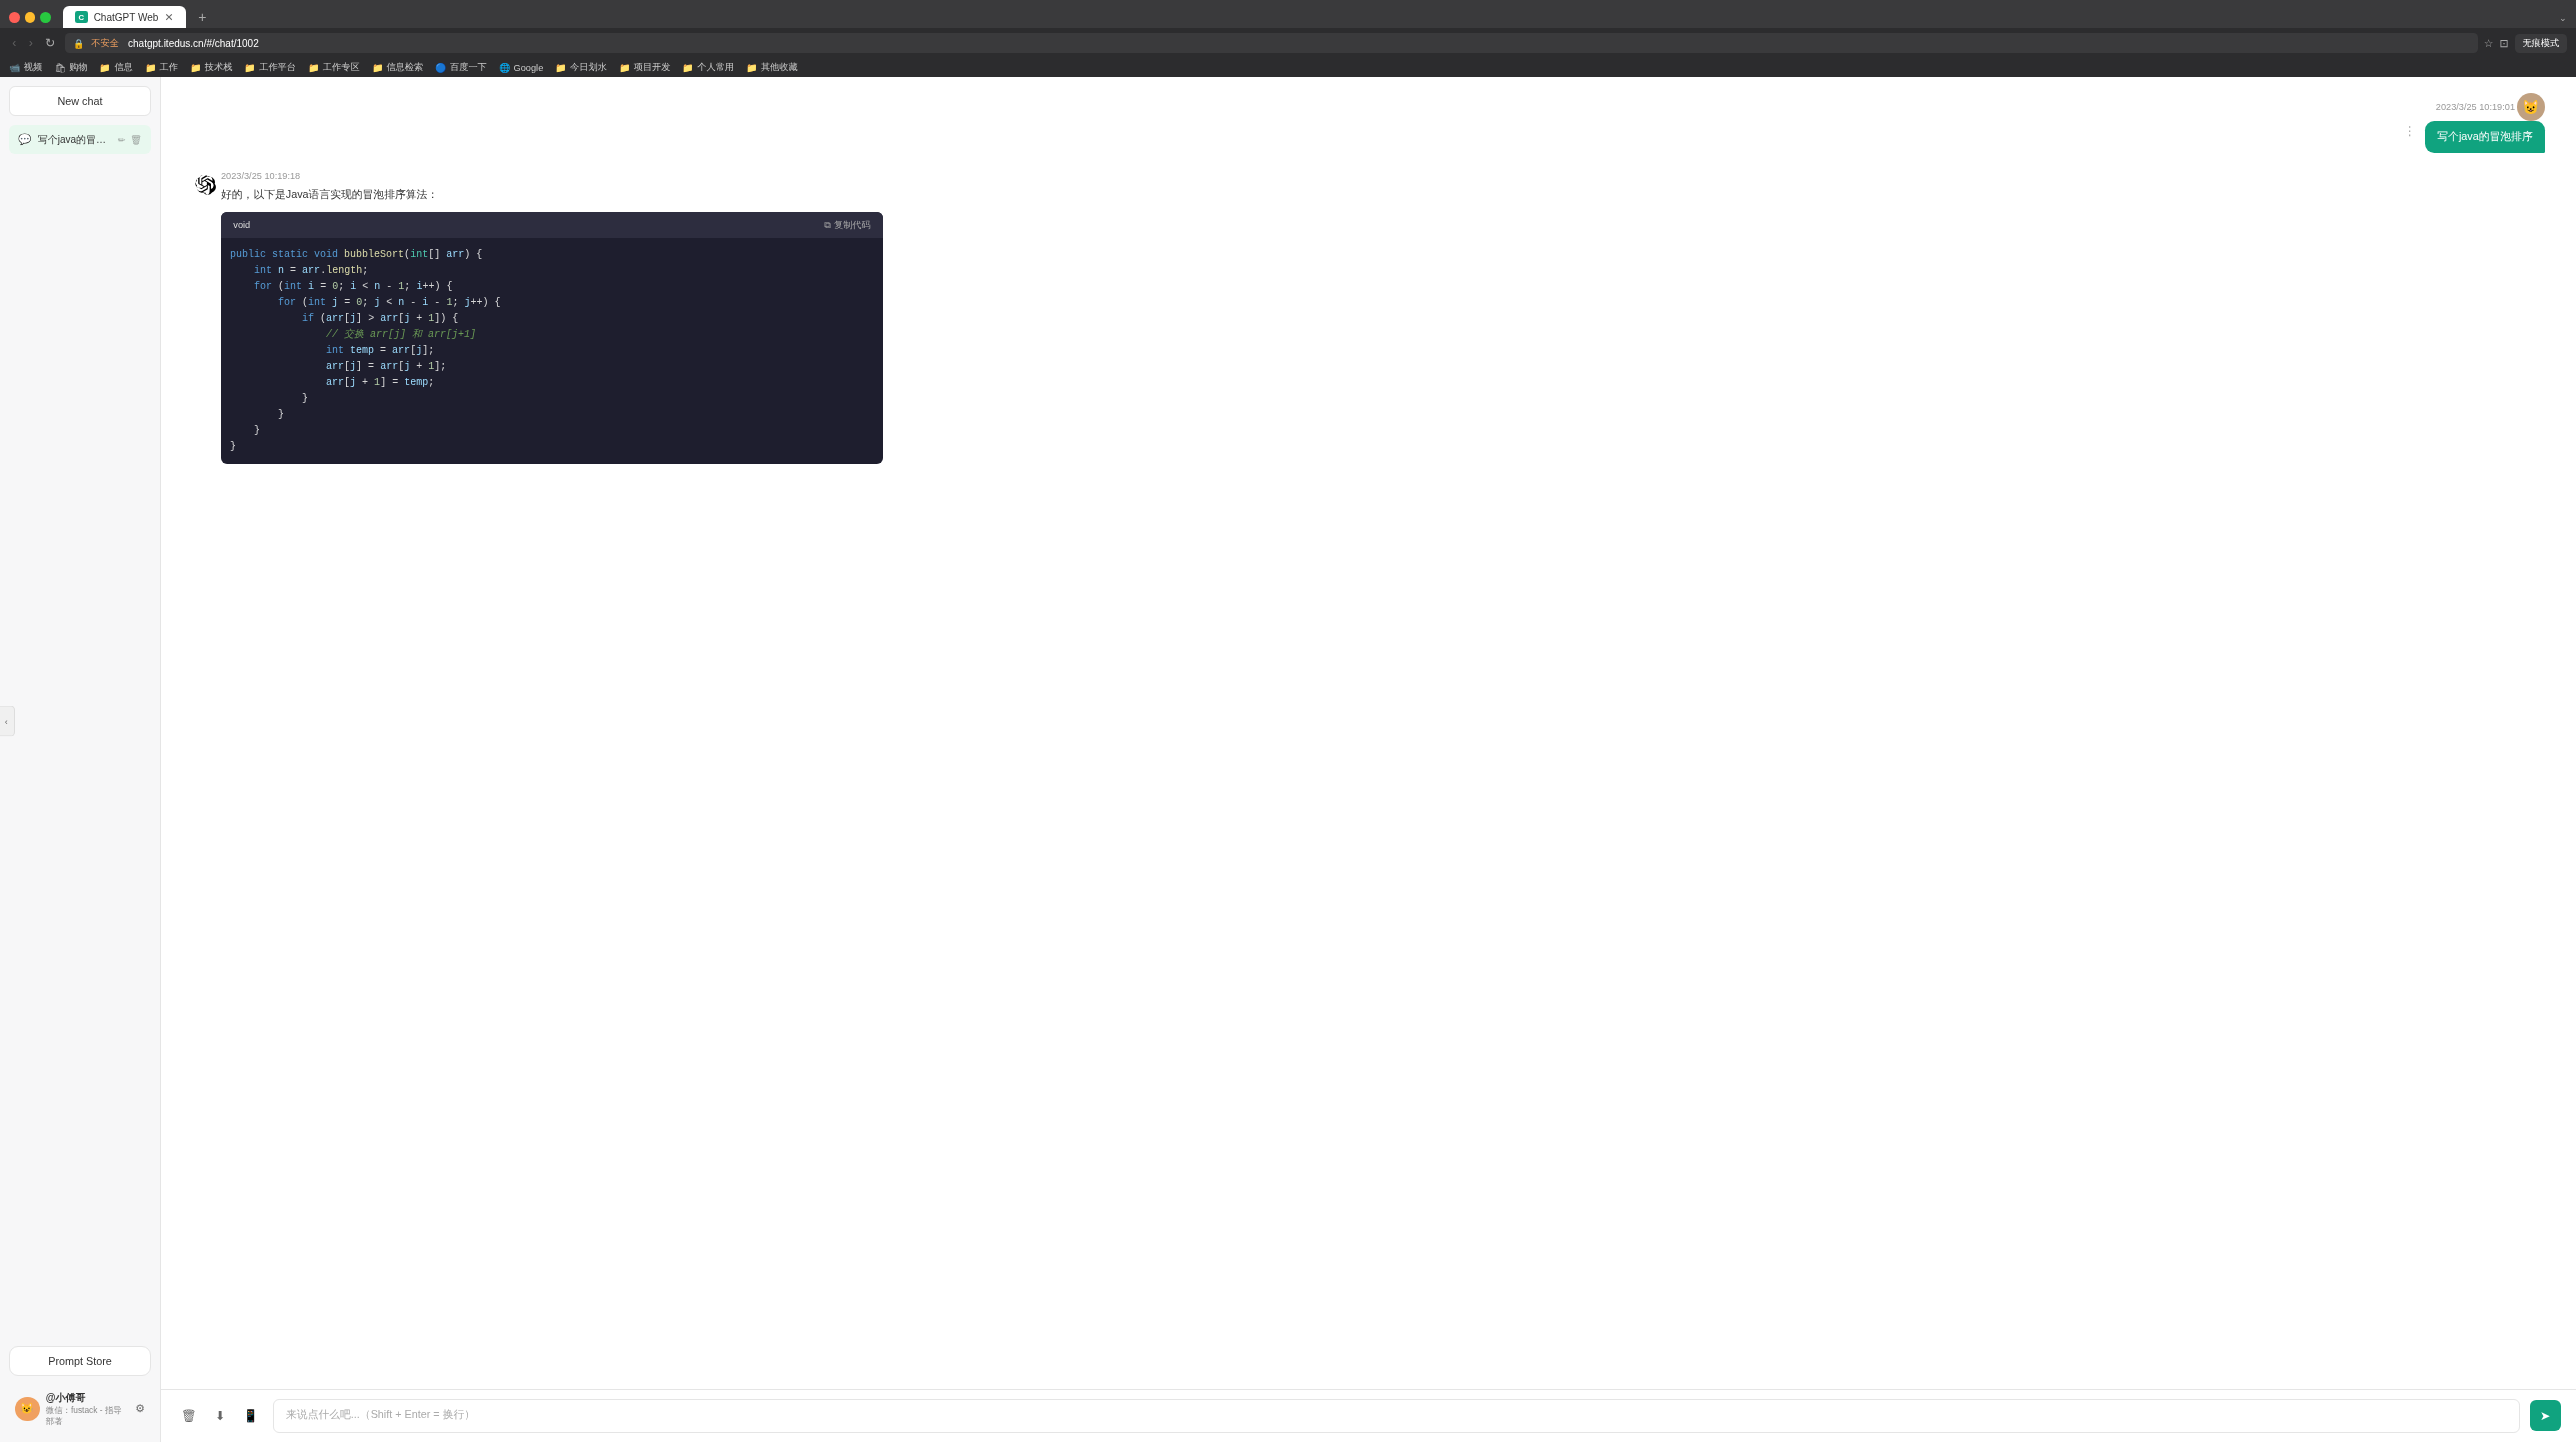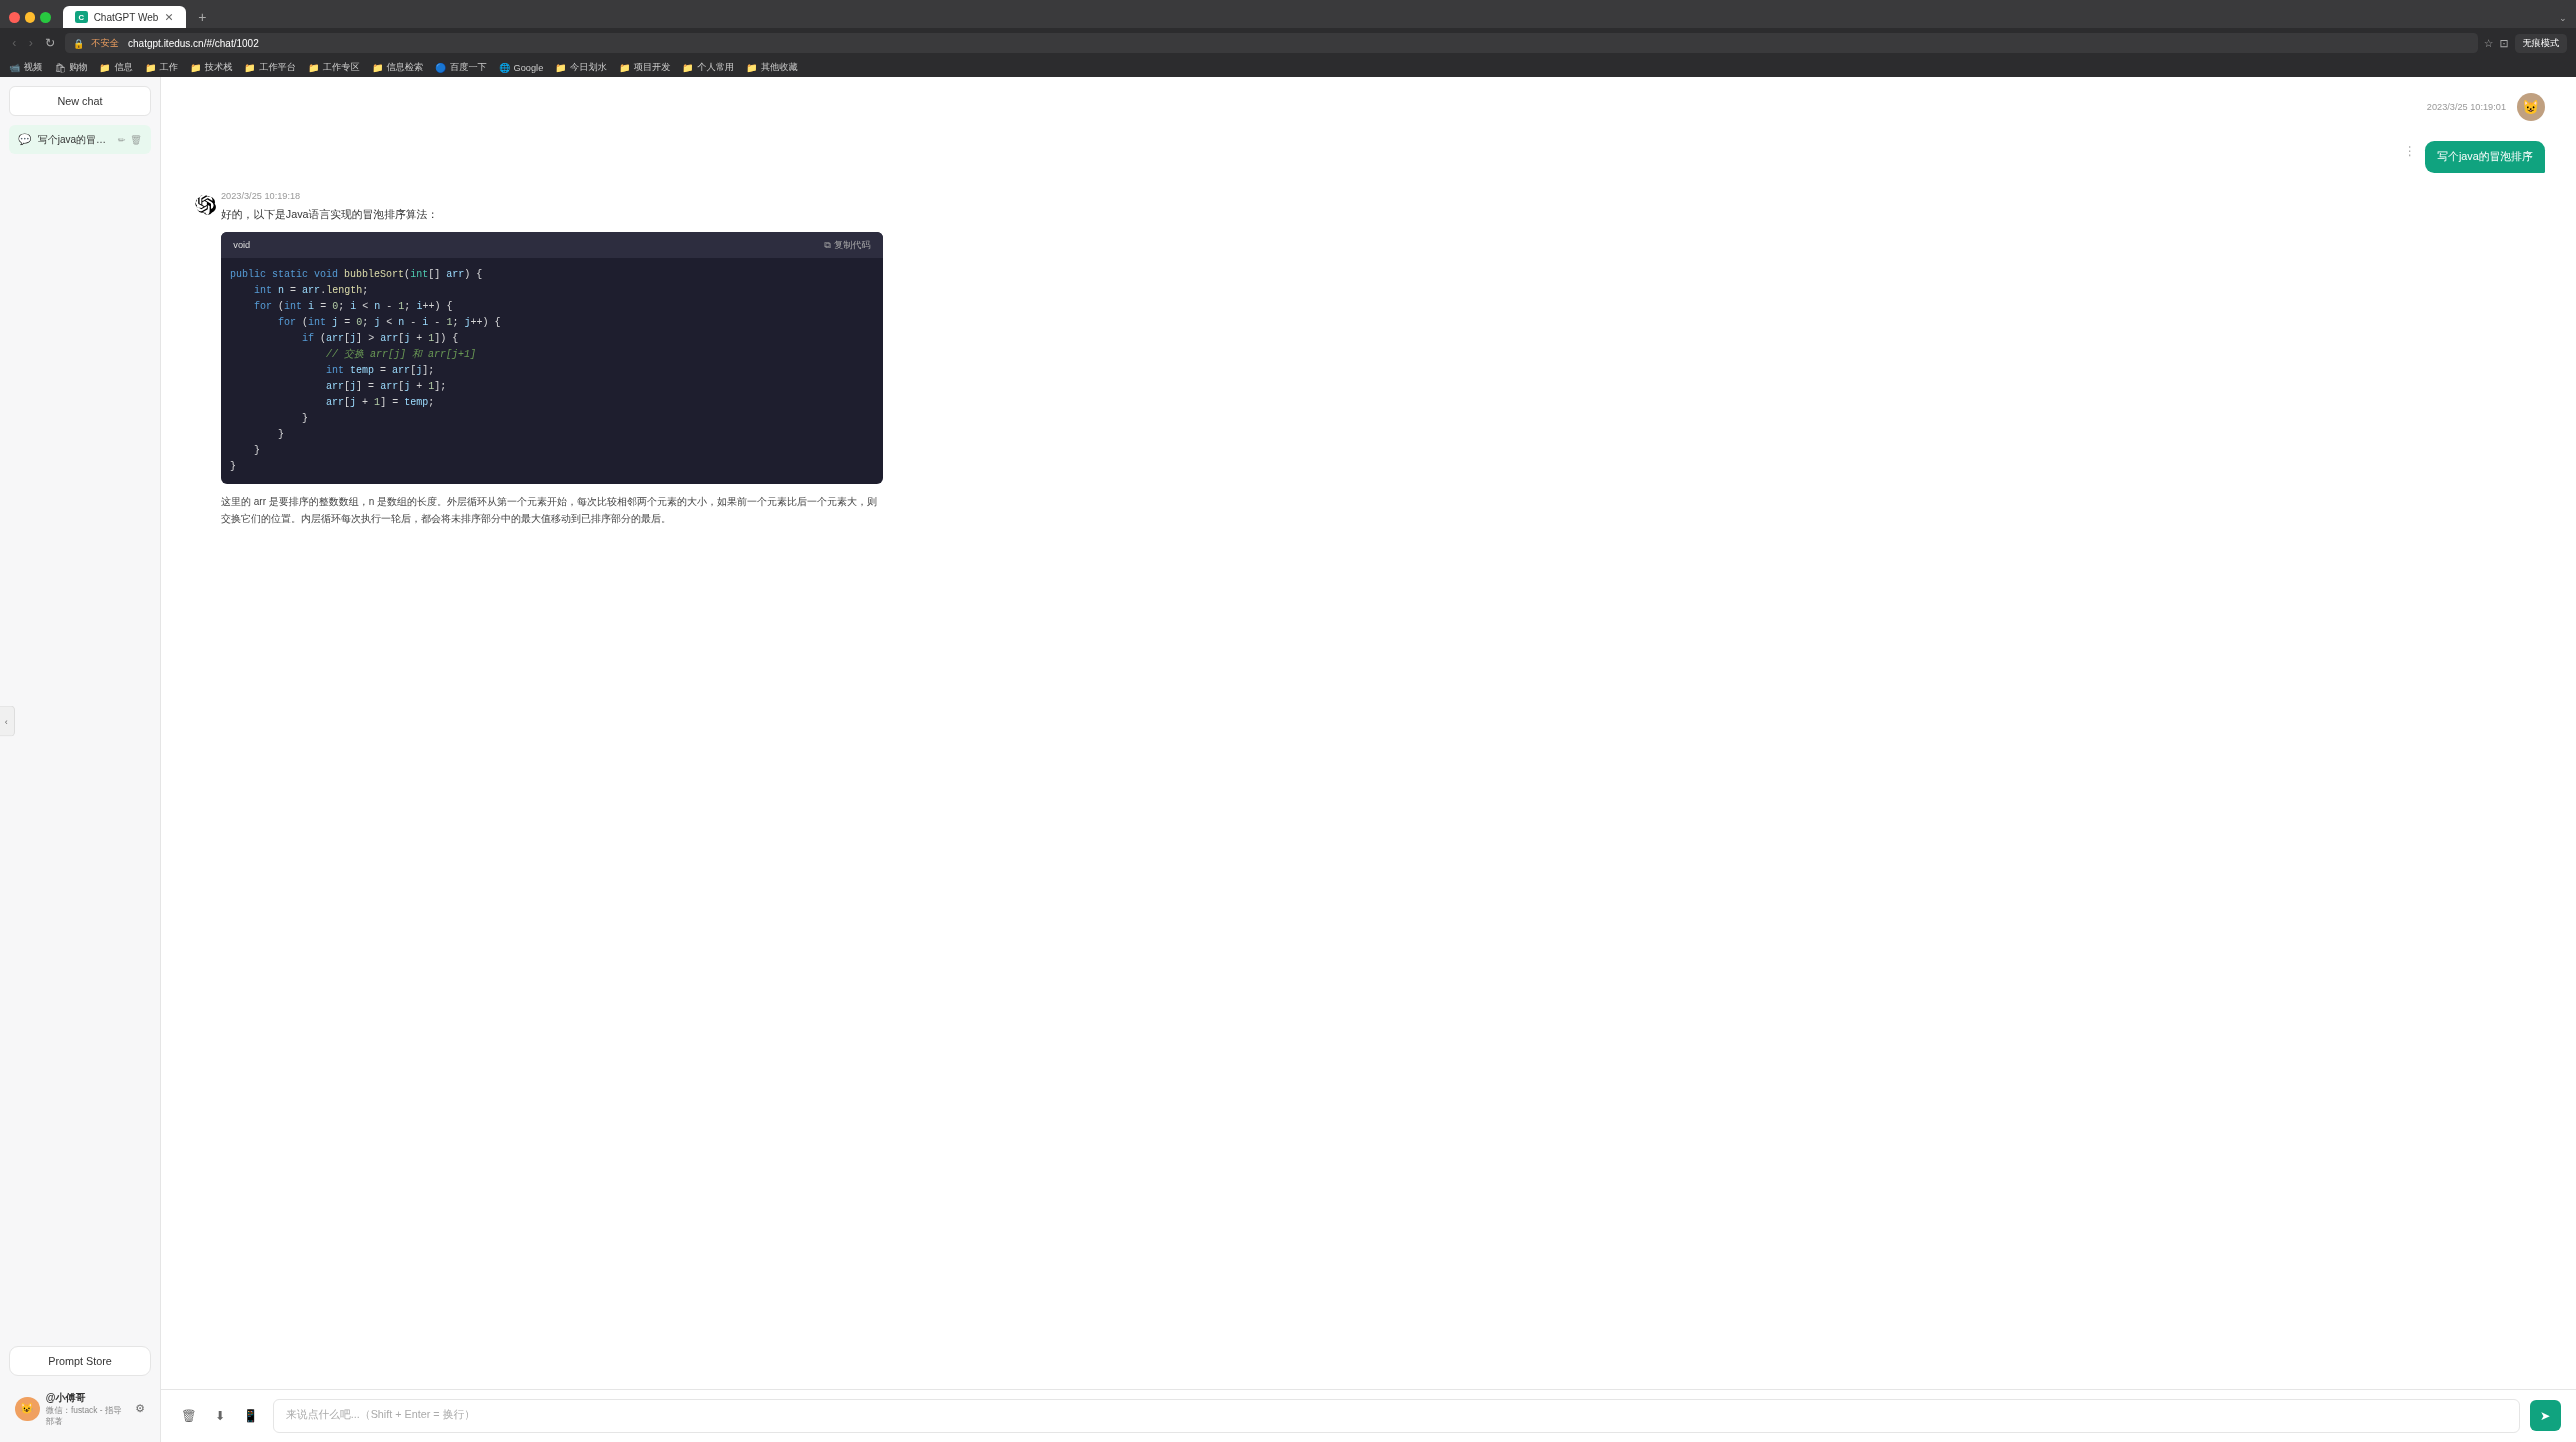--- a/index.html
+++ b/index.html
@@ -52,21 +52,21 @@
     .user-sub { font-size: 8.4px; color: #888; }
     .settings-btn { background: none; border: none; cursor: pointer; color: #666; font-size: 10.8px; }
 
     
     .chat-main { flex: 1; display: flex; flex-direction: column; overflow: hidden; position: relative; }
     .chat-messages { flex: 1; overflow-y: auto; padding: 15.4px 31px; display: flex; flex-direction: column; gap: 18.4px; }
     .collapse-btn { position: absolute; left: -0.8px; top: 50%; transform: translateY(-50%); width: 15.4px; height: 31px; background: #f0f0f0; border: 0.8px solid #ddd; border-left: none; border-radius: 0 4.6px 4.6px 0; cursor: pointer; display: flex; align-items: center; justify-content: center; font-size: 9.2px; color: #666; z-index: 10; }
 
     
     .message-user { display: flex; flex-direction: column; align-items: flex-end; }
-    .message-user-header { display: flex; align-items: center; gap: 11px; margin-bottom: 20px; }
+    .message-user-header { display: flex; align-items: center; gap: 2px; margin-bottom: 0; }
     .message-timestamp { font-size: 9.2px; color: #999; }
     .message-avatar { width: 28px; height: 28px; border-radius: 50%; background: #c0a080; overflow: hidden; display: flex; align-items: center; justify-content: center; }
     .message-user-bubble { background: #10a37f; color: white; padding: 9.2px 12.3px; border-radius: 9.2px 9.2px 1.5px 9.2px; font-size: 10.8px; max-width: 461px; }
     .message-user-options { color: #aaa; font-size: 12.3px; cursor: pointer; padding: 3.1px; }
 
     
     .message-assistant { display: flex; gap: 1px; max-width: 691px; }
     .assistant-icon { width: 28px; height: 28px; flex-shrink: 0; display: flex; align-items: center; justify-content: center; }
     .assistant-icon svg { width: 21.5px; height: 21.5px; }
     .assistant-content { flex: 1; }
@@ -265,21 +265,20 @@
               <div class="code-line comment">                // 交换 arr[j] 和 arr[j+1]</div>
               <div class="code-line">                <span class="kw">int</span> <span class="var">temp</span> <span class="op">=</span> <span class="var">arr</span><span class="punct">[</span><span class="var">j</span><span class="punct">];</span></div>
               <div class="code-line">                <span class="var">arr</span><span class="punct">[</span><span class="var">j</span><span class="punct">]</span> <span class="op">=</span> <span class="var">arr</span><span class="punct">[</span><span class="var">j</span> <span class="op">+</span> <span class="num">1</span><span class="punct">];</span></div>
               <div class="code-line">                <span class="var">arr</span><span class="punct">[</span><span class="var">j</span> <span class="op">+</span> <span class="num">1</span><span class="punct">]</span> <span class="op">=</span> <span class="var">temp</span><span class="punct">;</span></div>
               <div class="code-line">            <span class="punct">}</span></div>
               <div class="code-line">        <span class="punct">}</span></div>
               <div class="code-line">    <span class="punct">}</span></div>
               <div class="code-line"><span class="punct">}</span></div>
             </div>
           </div>
-          <div class="desc-text">这里的 arr 是要排序的整数数组，n 是数组的长度。外层循环从第一个元素开始，每次比较相邻两个元素的大小，如果前一个元素比后一个元素大，则交换它们的位置。内层循环每次执行一轮后，都会将未排序部分中的最大值移动到已排序部分的最后。</div>
         </div>
       </div>
     </div>
 
     <div class="chat-input-area">
       <button class="input-action-btn">🗑</button>
       <button class="input-action-btn">⬇</button>
       <button class="input-action-btn">📱</button>
       <textarea class="chat-input" placeholder="来说点什么吧...（Shift + Enter = 换行）" style=""></textarea>
       <button class="send-btn">

